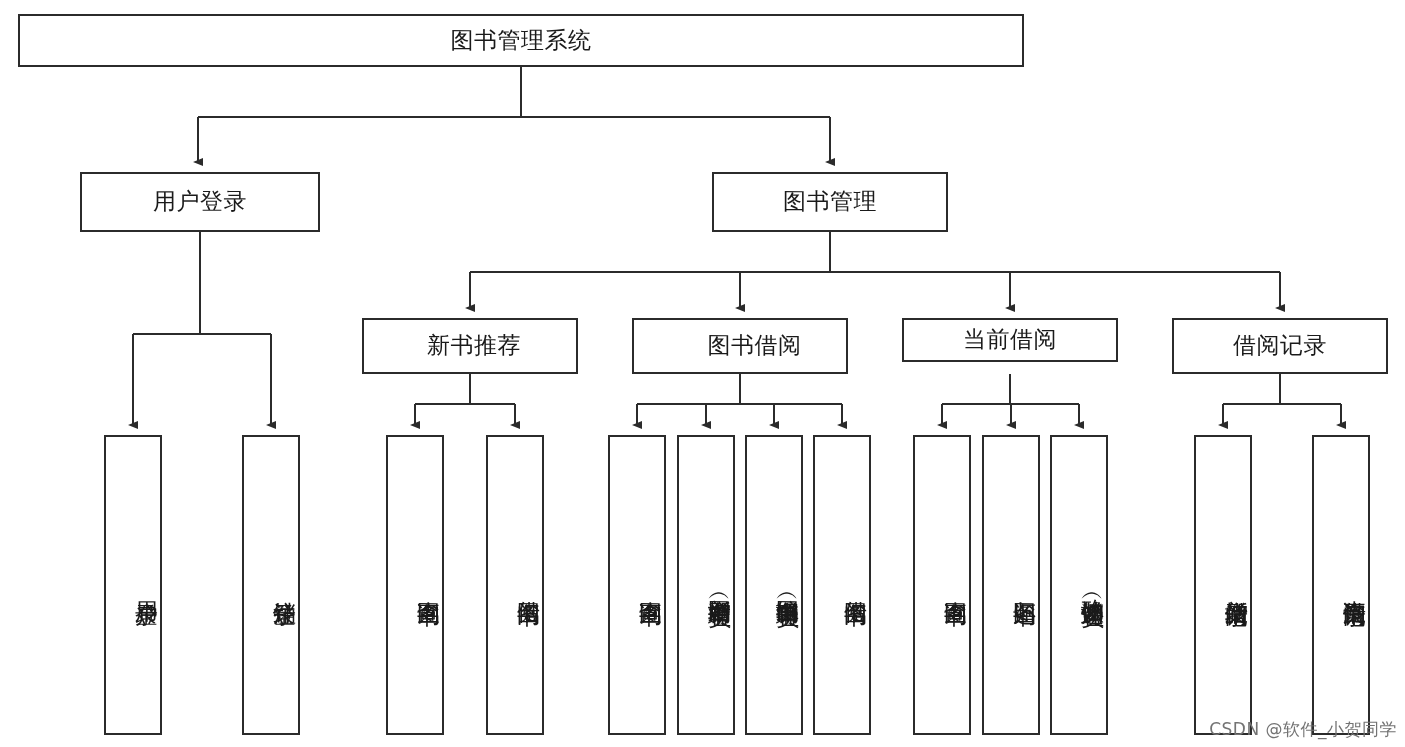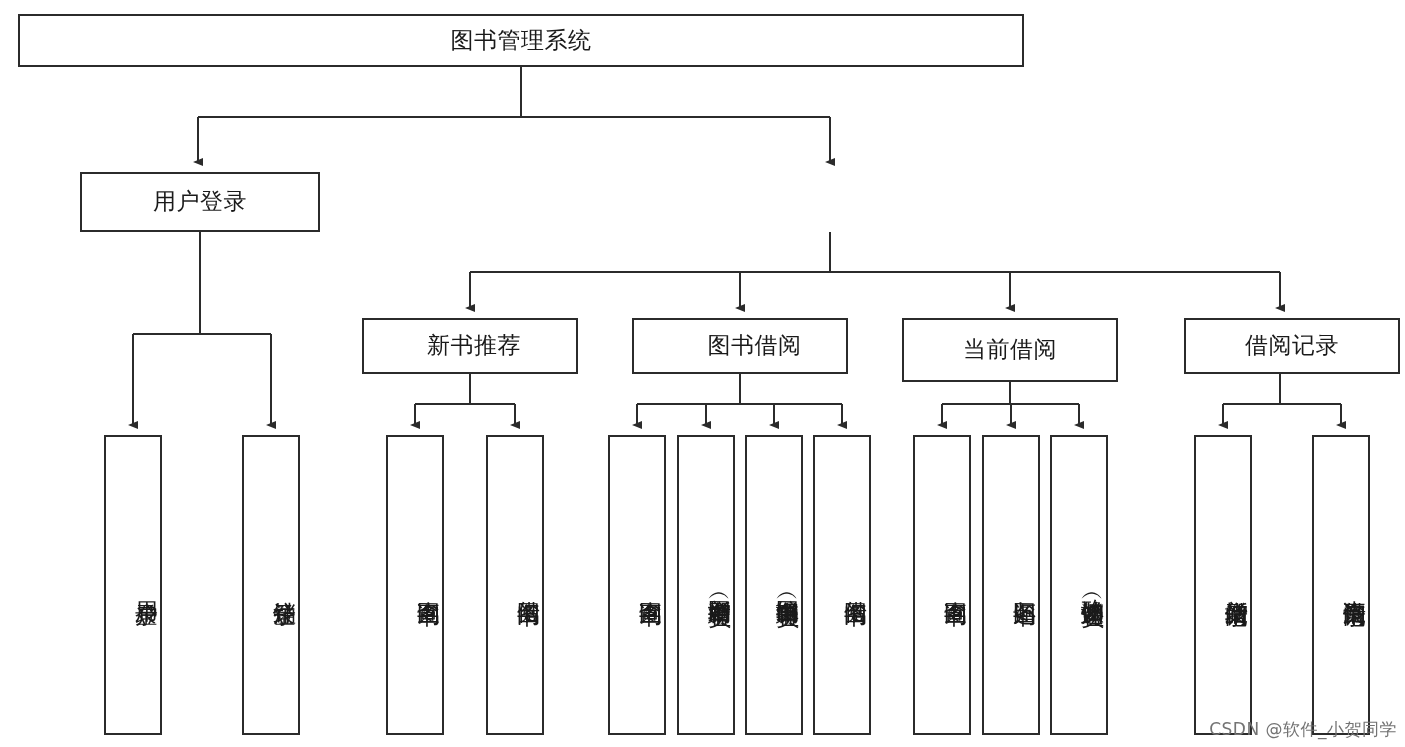--- a/index.html
+++ b/index.html
@@ -121,31 +121,34 @@
     </g>
   </svg>
 
   <div class="node node-h" id="root-node" style="left: 18px; top: 14px; width: 1006px; height: 53px;">
     <span>图书管理系统</span>
   </div>
 
   <div class="node node-h" id="l2-0" style="left: 80px; top: 172px; width: 240px; height: 60px;">
     <span>用户登录</span>
   </div>
+  <div class="node node-h" id="l2-1" style="left: 712px; top: 172px; width: 236px; height: 60px;">
+    <span>图书管理</span>
+  </div>
 
   <div class="node node-h" id="l3-0" style="left: 362px; top: 318px; width: 216px; height: 56px; padding-left: 8px;">
     <span>新书推荐</span>
   </div>
   <div class="node node-h" id="l3-1" style="left: 632px; top: 318px; width: 216px; height: 56px; padding-left: 29px;">
     <span>图书借阅</span>
   </div>
-  <div class="node node-h" id="l3-2" style="left: 902px; top: 318px; width: 216px; height: 64px;">
+  <div class="node node-h" id="l3-2" style="left: 902px; top: 318px; width: 216px; height: 44px;">
     <span>当前借阅</span>
   </div>
-  <div class="node node-h" id="l3-3" style="left: 1172px; top: 318px; width: 216px; height: 56px; margin-left: 12px;">
+  <div class="node node-h" id="l3-3" style="left: 1172px; top: 318px; width: 216px; height: 56px;">
     <span>借阅记录</span>
   </div>
 
   <div class="node node-v" id="leaf-0" style="left: 104px; top: 435px; width: 58px; height: 300px;">
     <span class="vtext">用户登录</span>
   </div>
   <div class="node node-v" id="leaf-1" style="left: 242px; top: 435px; width: 58px; height: 300px;">
     <span class="vtext">注销登录</span>
   </div>
   <div class="node node-v" id="leaf-2" style="left: 386px; top: 435px; width: 58px; height: 300px;">

